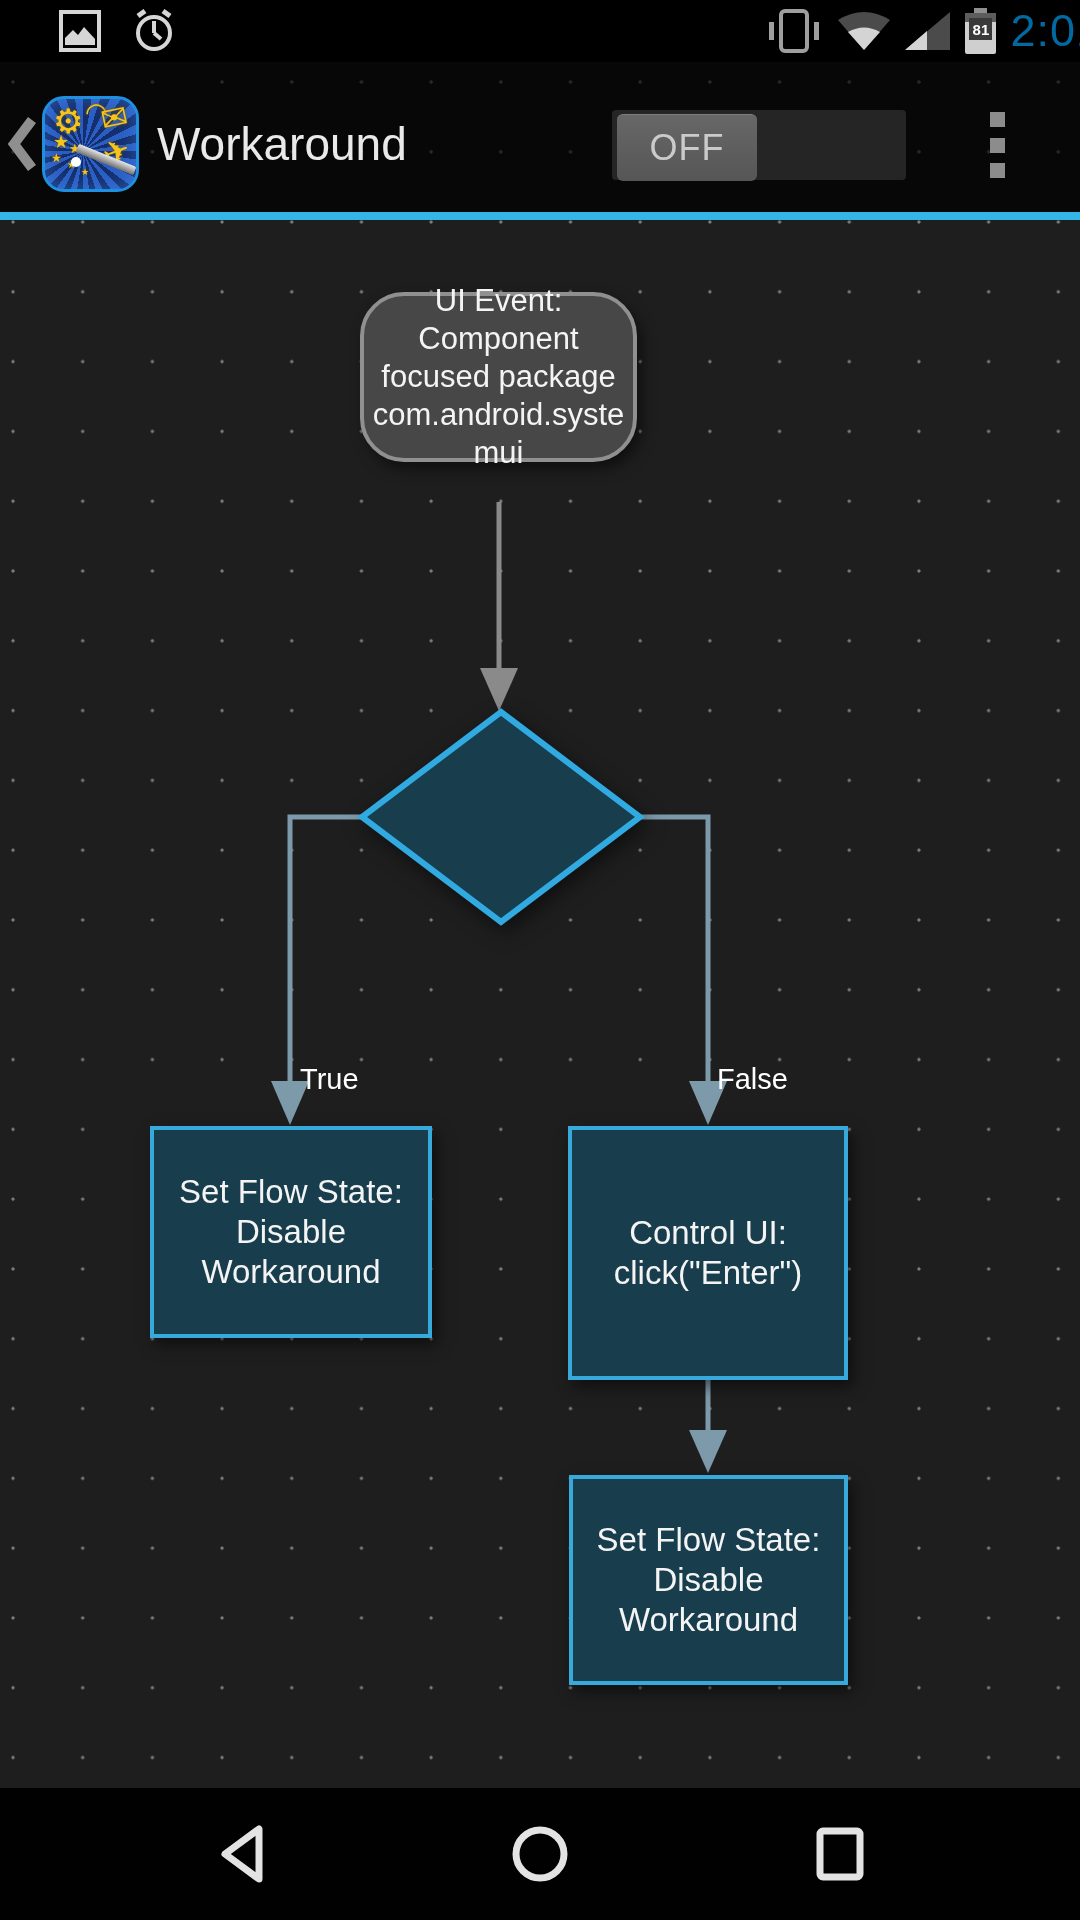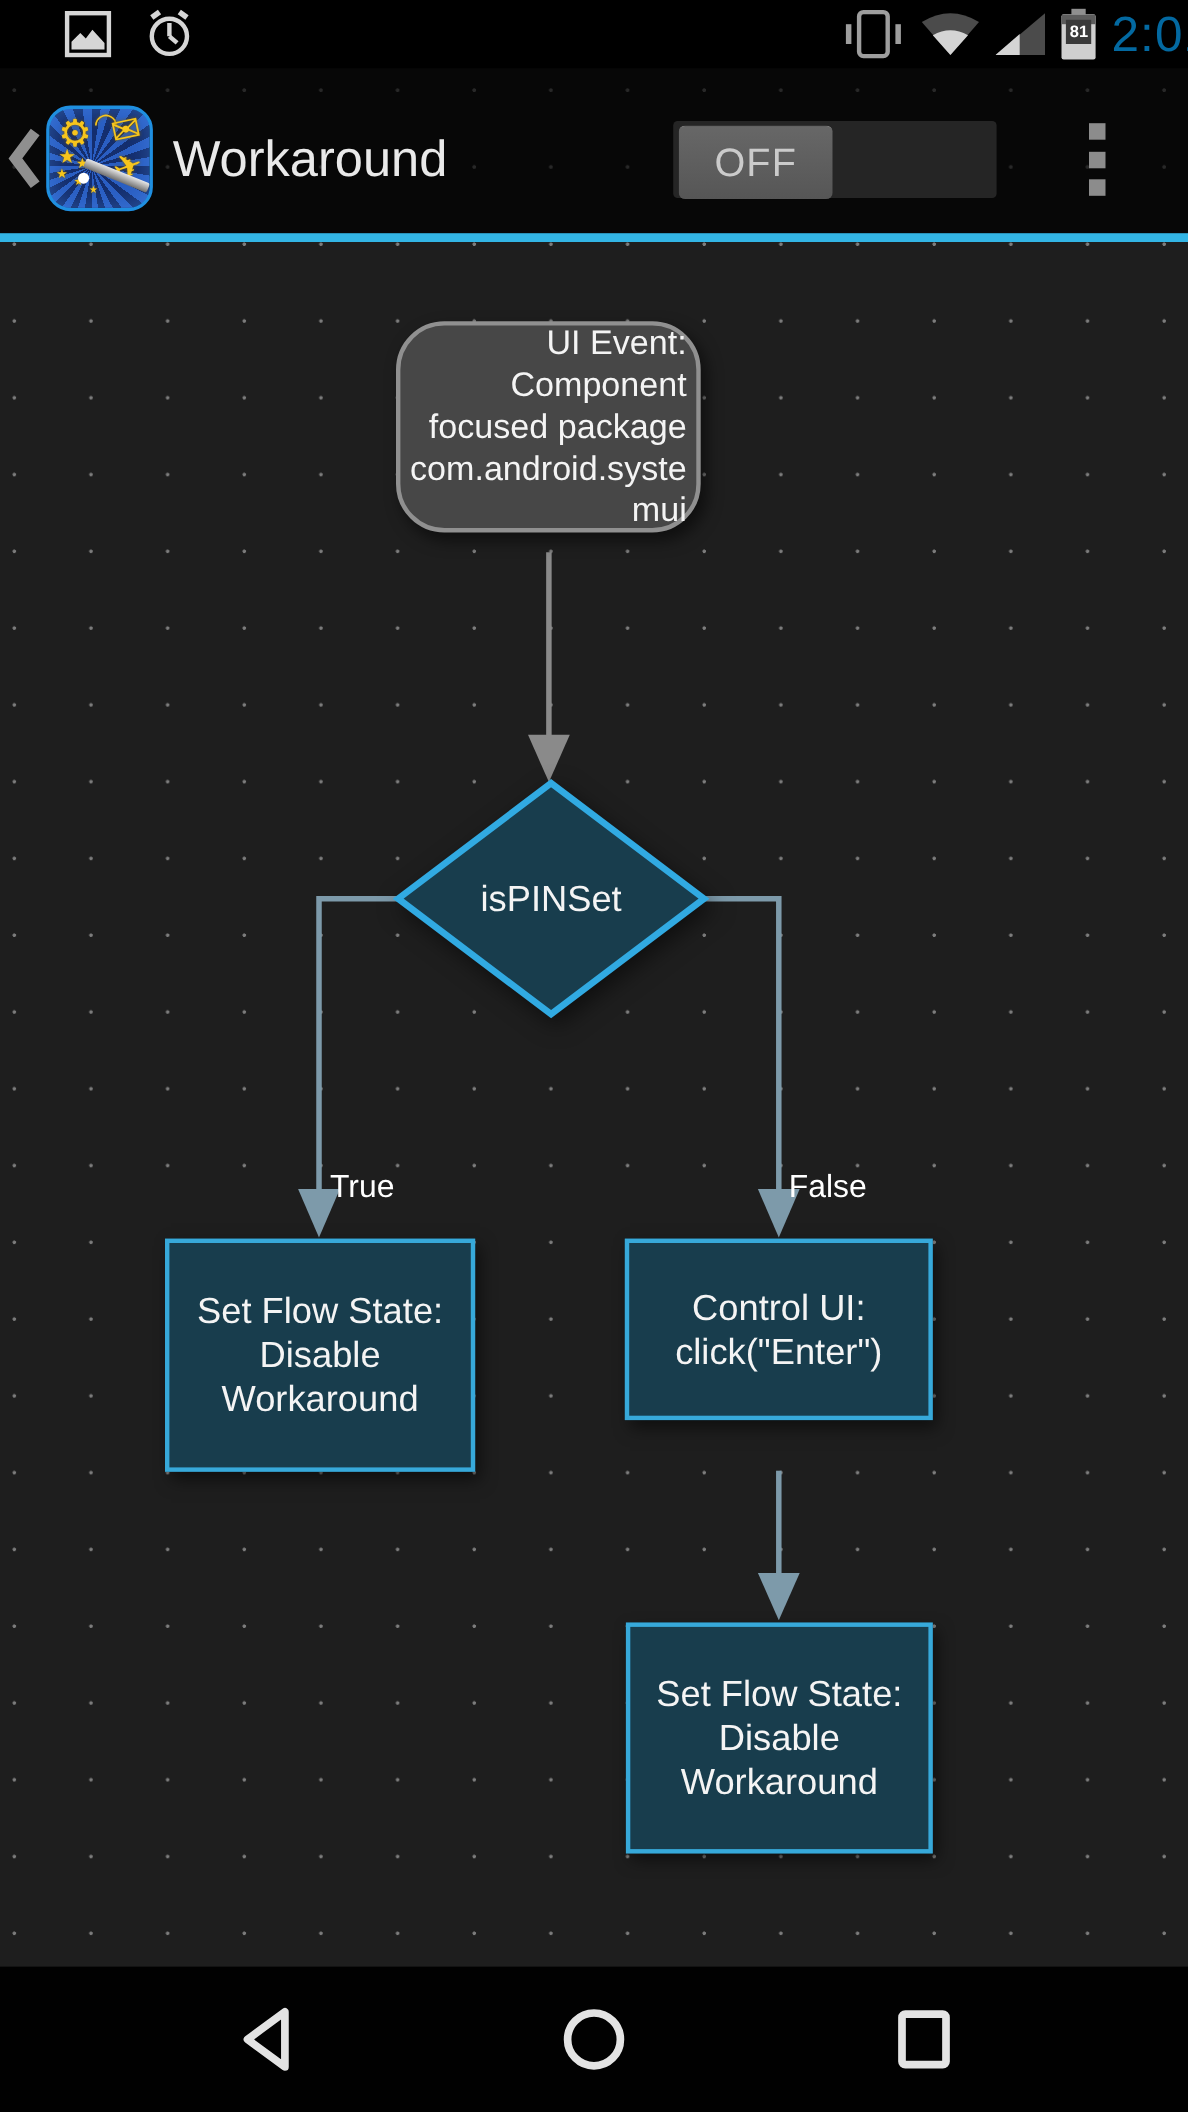--- a/index.html
+++ b/index.html
@@ -72,23 +72,23 @@
   }
   .edges-svg{ position:absolute; left:0; top:0; }
   .node{
     position:absolute; display:flex; align-items:center; justify-content:center; text-align:center;
     color:#f4f4f4; white-space:pre-line;
     box-shadow:5px 7px 14px rgba(0,0,0,.5);
   }
   .node-action{ background:#183d4d; border:4px solid #37a9da; font-size:33px; line-height:40px; }
   .node-start{ background:#474747; border:4px solid #909090; border-radius:44px; font-size:31px; line-height:38px;
     padding:0 6px; }
-  .n-event{ left:360px; top:72px; width:277px; height:192px;text-align:right; }
+  .n-event{ left:360px; top:72px; width:277px; height:170px; }
   .n-true{ left:150px; top:906px; width:282px; height:212px; }
-  .n-control{ left:568px; top:906px; width:280px; height:165px; }
+  .n-control{ left:568px; top:906px; width:280px; height:254px; }
   .n-bottom{ left:569px; top:1255px; width:279px; height:210px; }
   .diamond-label{ position:absolute; left:362px; top:570px; width:278px; height:54px;
     display:flex; align-items:center; justify-content:center;
     color:#f4f4f4; font-size:33px; }
   .edge-label{ position:absolute; color:#fff; font-size:29px; }
   .lbl-true{ left:300px; top:843px; }
   .lbl-false{ left:717px; top:843px;text-align:right; }
 
   
   .nav-bar{ position:absolute; left:0; top:1788px; width:1080px; height:132px; background:#010101; }
@@ -195,23 +195,20 @@
   </svg>
 
   <div class="node node-start n-event">
     <span>UI Event:
 Component
 focused package
 com.android.syste
 mui</span>
   </div>
 
-  <div class="diamond-label">
-    <span>isPINSet</span>
-  </div>
 
   <div class="edge-label lbl-true">True</div>
   <div class="edge-label lbl-false">False</div>
 
   <div class="node node-action n-true">
     <span>Set Flow State:
 Disable
 Workaround</span>
   </div>
 

